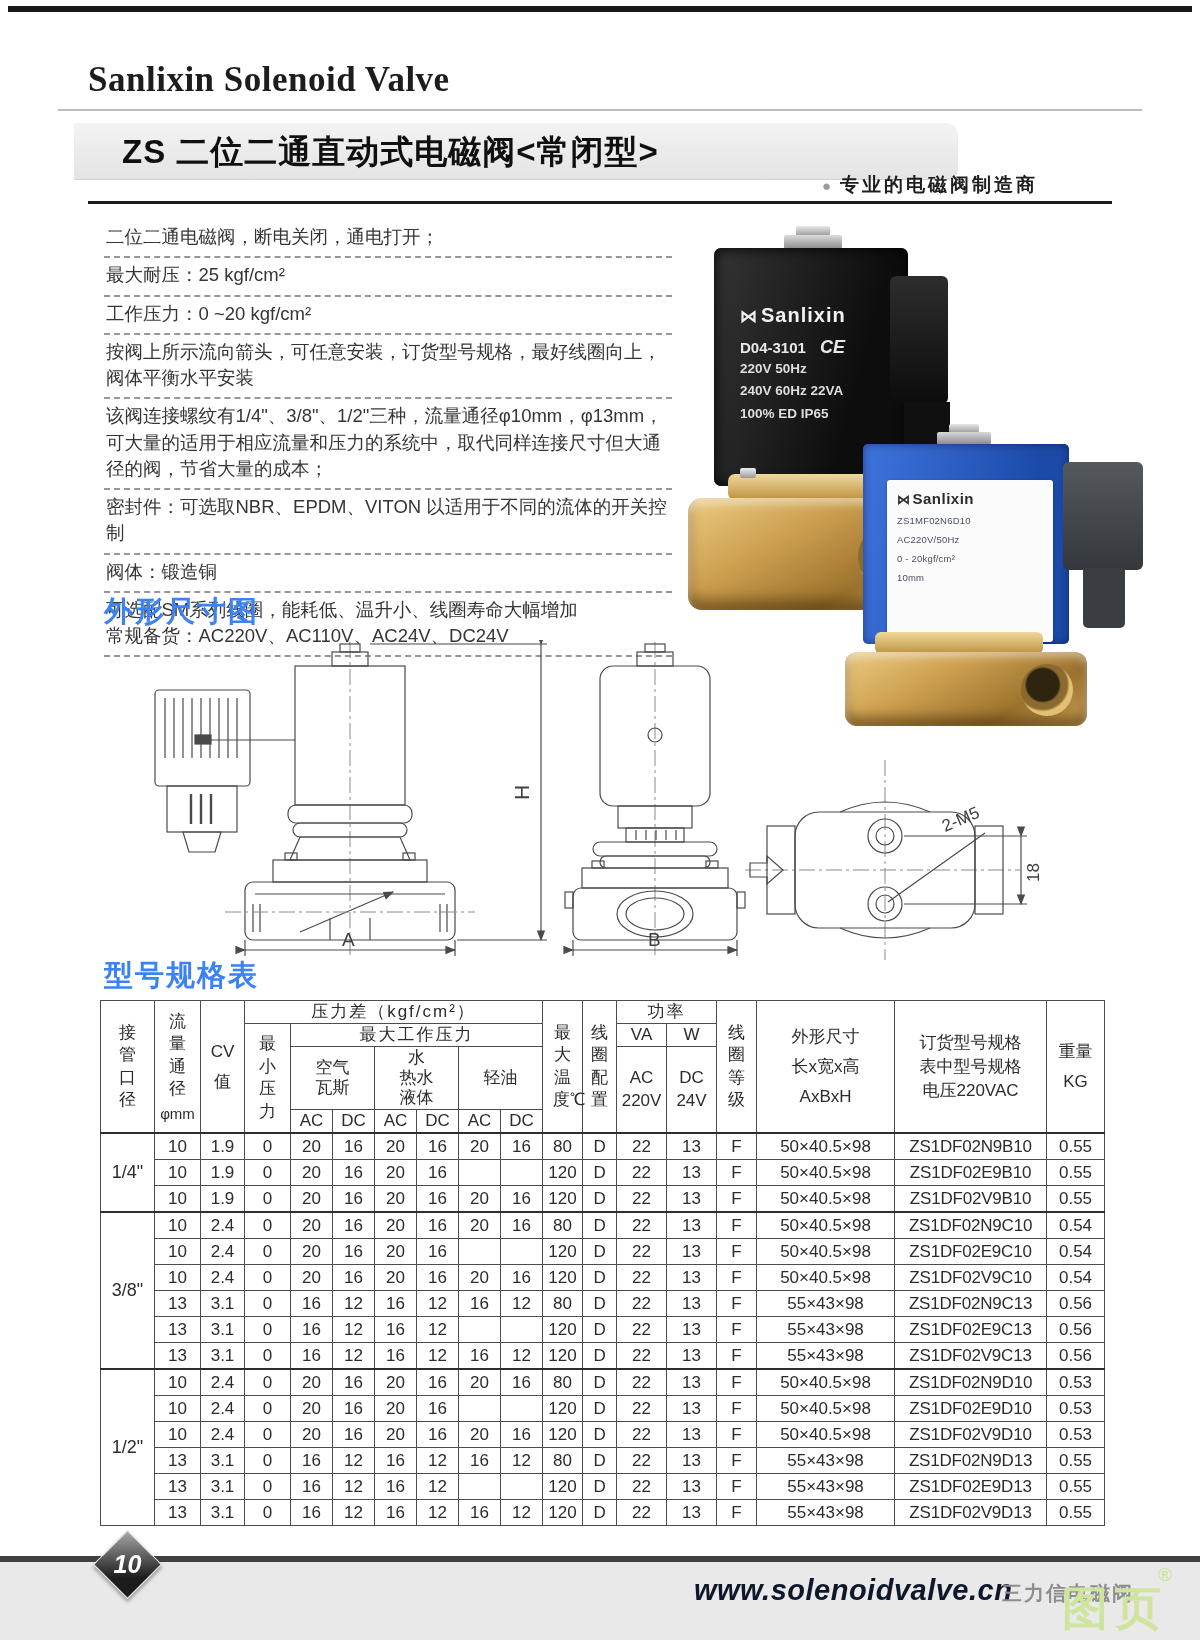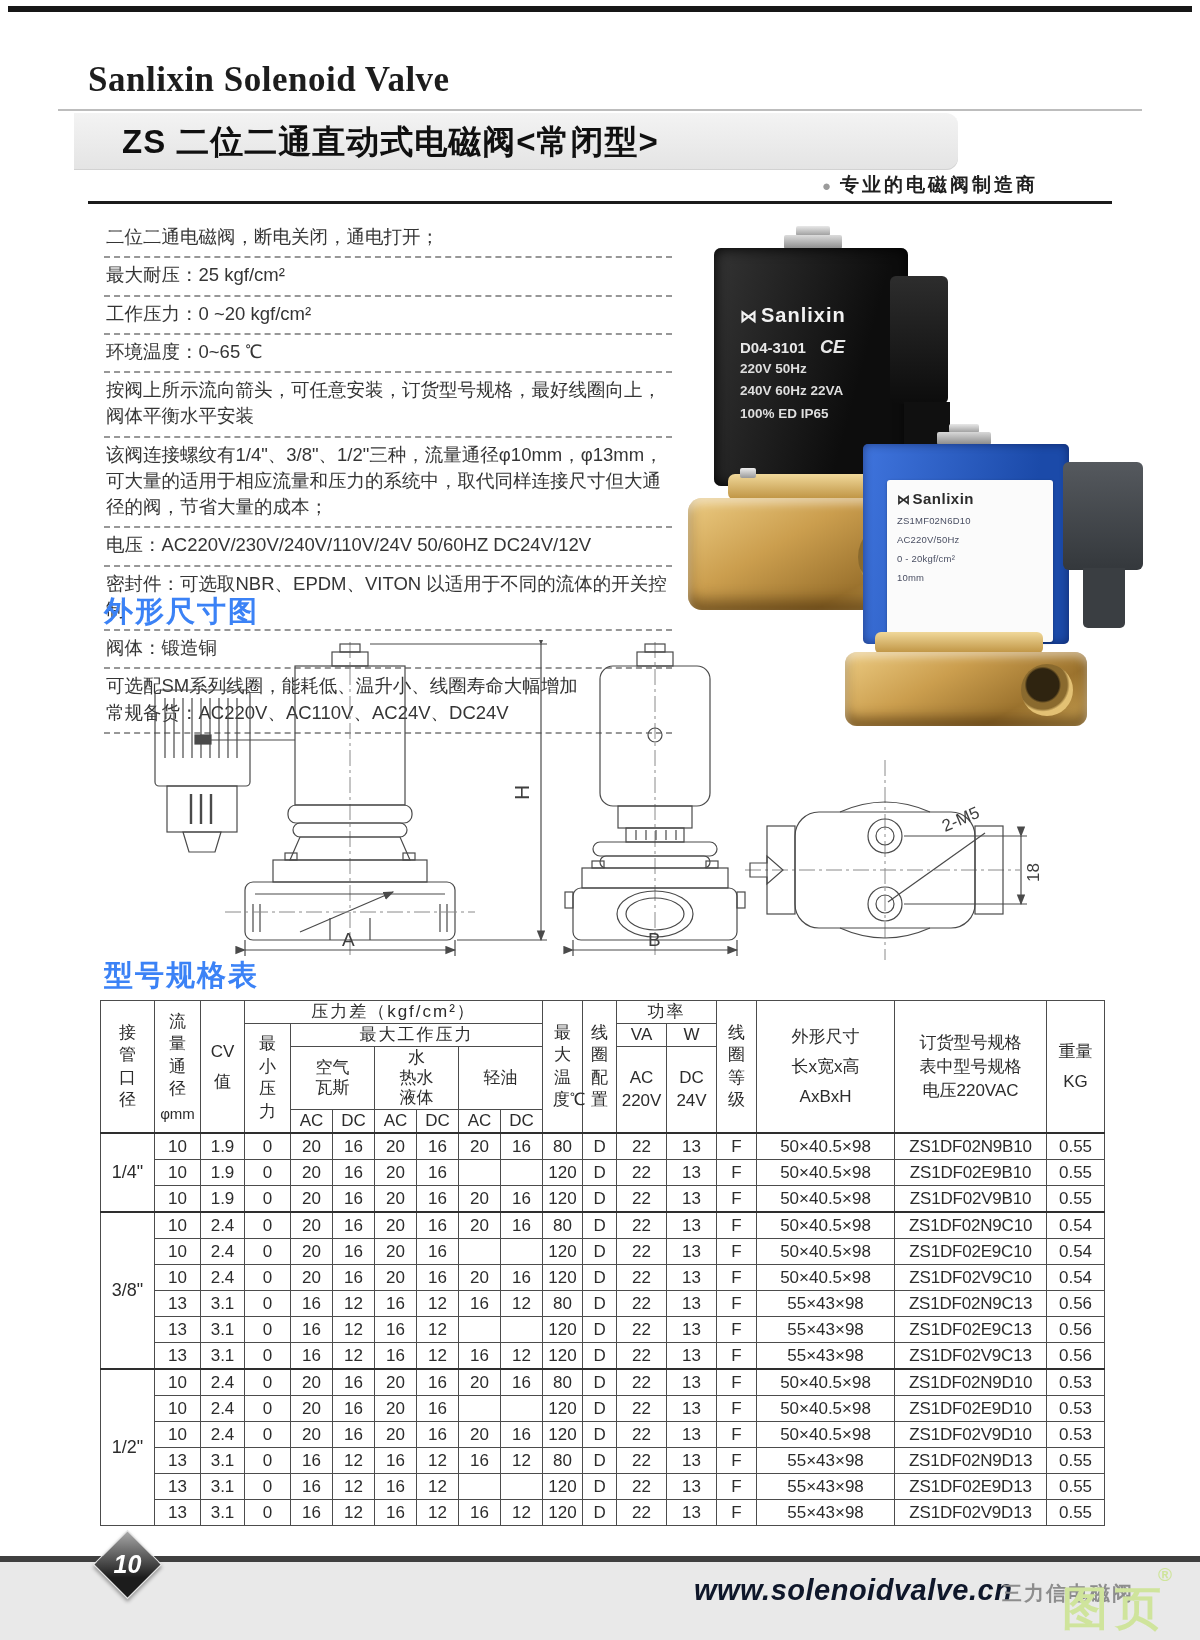--- a/index.html
+++ b/index.html
@@ -5,21 +5,21 @@
   html,body{margin:0;padding:0;background:#fff;}
   .page{position:relative;width:1200px;height:1640px;background:#ffffff;overflow:hidden;
         font-family:"Liberation Sans",sans-serif;color:#222;}
 
   .top-rule{position:absolute;left:8px;top:6px;width:1184px;height:6px;background:#171717;}
 
   .brand-title{position:absolute;left:88px;top:60px;font-family:"Liberation Serif",serif;
     font-size:35px;font-weight:700;color:#1d1d1d;letter-spacing:.5px;text-align:right;}
   .brand-rule{position:absolute;left:58px;top:109px;width:1084px;height:2px;background:#bdbdbd;}
 
-  .title-bar{position:absolute;left:74px;top:113px;width:884px;height:57px;
+  .title-bar{position:absolute;left:74px;top:123px;width:884px;height:57px;
     background:linear-gradient(#f3f3f3,#e4e4e4);border-radius:0 12px 12px 0;box-shadow:inset 0 -1px 0 #d2d2d2;}
   .title-bar .t{display:block;margin-left:48px;line-height:57px;font-size:33px;font-weight:800;color:#101010;letter-spacing:1px;}
 
   .tagline{position:absolute;top:172px;right:162px;font-size:19px;font-weight:700;color:#1f1f1f;letter-spacing:3px;}
   .tagline .dot{color:#9b9b9b;font-size:15px;margin-right:9px;letter-spacing:0;}
   .tagline-rule{position:absolute;left:88px;top:201px;width:1024px;height:3px;background:#1b1b1b;}
 
   .spec-list{position:absolute;left:104px;top:220px;width:568px;}
   .spec-item{font-size:18.5px;color:#353535;line-height:1.42;padding:4px 2px 6px;
     border-bottom:2px dashed #979797;}
@@ -122,30 +122,24 @@
       <div class="spec-item">
         <div>二位二通电磁阀，断电关闭，通电打开；</div>
       </div>
       <div class="spec-item">
         <div>最大耐压：25 kgf/cm²</div>
       </div>
       <div class="spec-item">
         <div>工作压力：0 ~20 kgf/cm²</div>
       </div>
       <div class="spec-item">
-        <div>环境温度：0~65 ℃</div>
-      </div>
-      <div class="spec-item">
         <div>按阀上所示流向箭头，可任意安装，订货型号规格，最好线圈向上，阀体平衡水平安装</div>
       </div>
       <div class="spec-item">
         <div>该阀连接螺纹有1/4"、3/8"、1/2"三种，流量通径φ10mm，φ13mm，可大量的适用于相应流量和压力的系统中，取代同样连接尺寸但大通径的阀，节省大量的成本；</div>
-      </div>
-      <div class="spec-item">
-        <div>电压：AC220V/230V/240V/110V/24V  50/60HZ  DC24V/12V</div>
       </div>
       <div class="spec-item">
         <div>密封件：可选取NBR、EPDM、VITON 以适用于不同的流体的开关控制</div>
       </div>
       <div class="spec-item">
         <div>阀体：锻造铜</div>
       </div>
       <div class="spec-item">
         <div>可选配SM系列线圈，能耗低、温升小、线圈寿命大幅增加</div>
         <div>常规备货：AC220V、AC110V、AC24V、DC24V</div>

